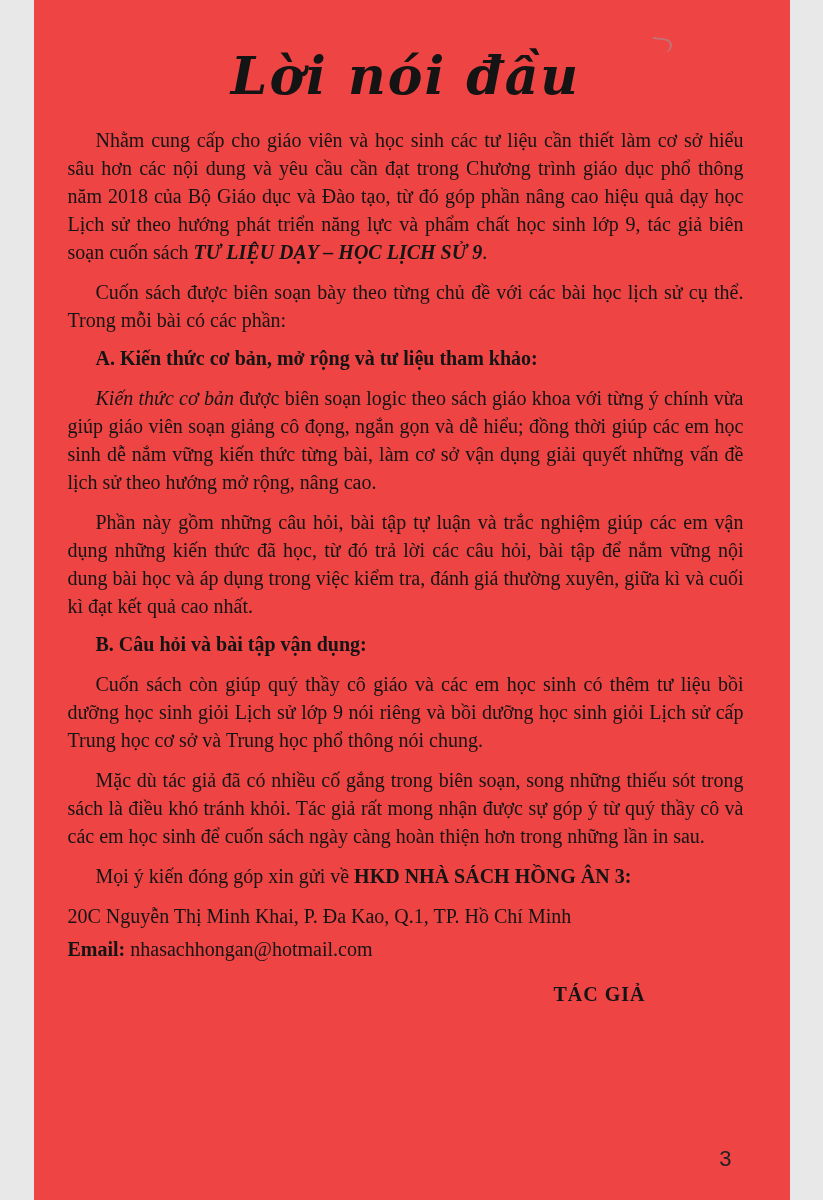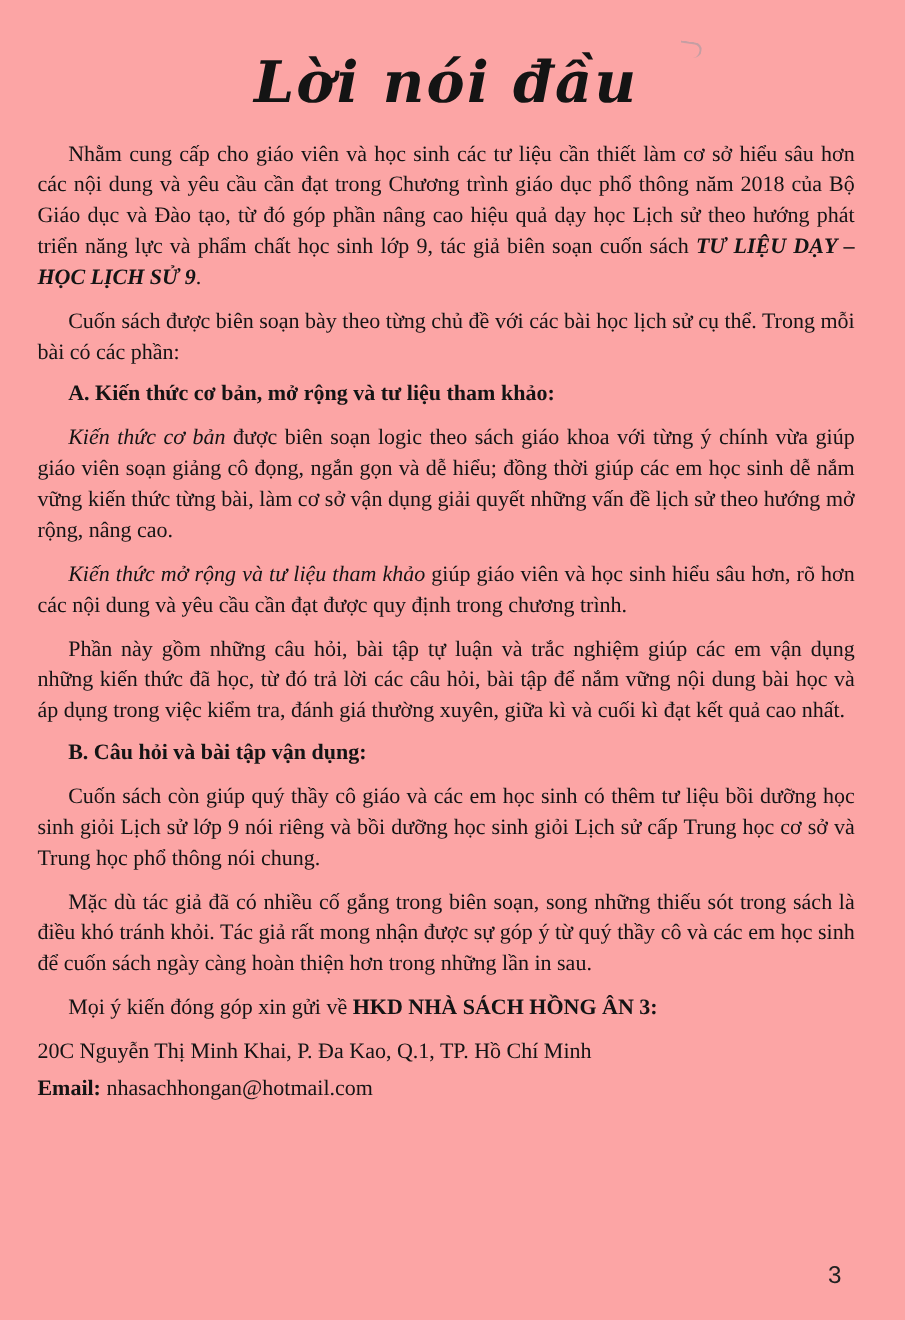--- a/index.html
+++ b/index.html
@@ -2,23 +2,23 @@
 <html><head>
 <meta charset="utf-8">
 <style>
   html, body {
     margin: 0;
     padding: 0;
     background: #e8e8e8;
   }
   .page {
     position: relative;
-    width: 823px;
+    width: 756px;
     height: 1200px;
-    background: #fca5a5;
+    background: #ef4444;
     font-family: "Liberation Serif", serif;
     color: #141414;
     overflow: hidden;
     margin: 0 auto;
   }
   .content {
     padding: 0 46px 0 34px;
   }
   .title {
     text-align: center;
@@ -97,34 +97,34 @@
     <h1 class="title">Lời nói đầu</h1>
 
     <p class="indent"><span>Nhằm cung cấp cho giáo viên và học sinh các tư liệu cần thiết làm cơ sở hiểu sâu hơn các nội dung và yêu cầu cần đạt trong Chương trình giáo dục phổ thông năm 2018 của Bộ Giáo dục và Đào tạo, từ đó góp phần nâng cao hiệu quả dạy học Lịch sử theo hướng phát triển năng lực và phẩm chất học sinh lớp 9, tác giả biên soạn cuốn sách </span><span class="book-title">TƯ LIỆU DẠY – HỌC LỊCH SỬ 9</span><span>.</span></p>
 
     <p class="indent">Cuốn sách được biên soạn bày theo từng chủ đề với các bài học lịch sử cụ thể. Trong mỗi bài có các phần:</p>
 
     <p class="indent heading">A. Kiến thức cơ bản, mở rộng và tư liệu tham khảo:</p>
 
     <p class="indent"><span class="lead-italic">Kiến thức cơ bản</span><span> được biên soạn logic theo sách giáo khoa với từng ý chính vừa giúp giáo viên soạn giảng cô đọng, ngắn gọn và dễ hiểu; đồng thời giúp các em học sinh dễ nắm vững kiến thức từng bài, làm cơ sở vận dụng giải quyết những vấn đề lịch sử theo hướng mở rộng, nâng cao.</span></p>
 
-    <p class="indent"><span class="lead-italic">Kiến thức mở rộng và tư liệu tham khảo</span><span> giúp giáo viên và học sinh hiểu sâu hơn, rõ hơn các nội dung và yêu cầu cần đạt được quy định trong chương trình.</span></p>
 
     <p class="indent">Phần này gồm những câu hỏi, bài tập tự luận và trắc nghiệm giúp các em vận dụng những kiến thức đã học, từ đó trả lời các câu hỏi, bài tập để nắm vững nội dung bài học và áp dụng trong việc kiểm tra, đánh giá thường xuyên, giữa kì và cuối kì đạt kết quả cao nhất.</p>
 
     <p class="indent heading">B. Câu hỏi và bài tập vận dụng:</p>
 
     <p class="indent">Cuốn sách còn giúp quý thầy cô giáo và các em học sinh có thêm tư liệu bồi dưỡng học sinh giỏi Lịch sử lớp 9 nói riêng và bồi dưỡng học sinh giỏi Lịch sử cấp Trung học cơ sở và Trung học phổ thông nói chung.</p>
 
     <p class="indent">Mặc dù tác giả đã có nhiều cố gắng trong biên soạn, song những thiếu sót trong sách là điều khó tránh khỏi. Tác giả rất mong nhận được sự góp ý từ quý thầy cô và các em học sinh để cuốn sách ngày càng hoàn thiện hơn trong những lần in sau.</p>
 
     <p class="indent"><span>Mọi ý kiến đóng góp xin gửi về </span><span class="publisher">HKD NHÀ SÁCH HỒNG ÂN 3:</span></p>
 
     <p class="center-line">20C Nguyễn Thị Minh Khai, P. Đa Kao, Q.1, TP. Hồ Chí Minh</p>
 
     <p class="center-line"><span class="email-label">Email:</span> <span>nhasachhongan@hotmail.com</span></p>
 
 
+    <p class="author-line">TÁC GIẢ</p>
 
   </div>
 
   <div class="page-number">3</div>
 </div>
 
 </body></html>

